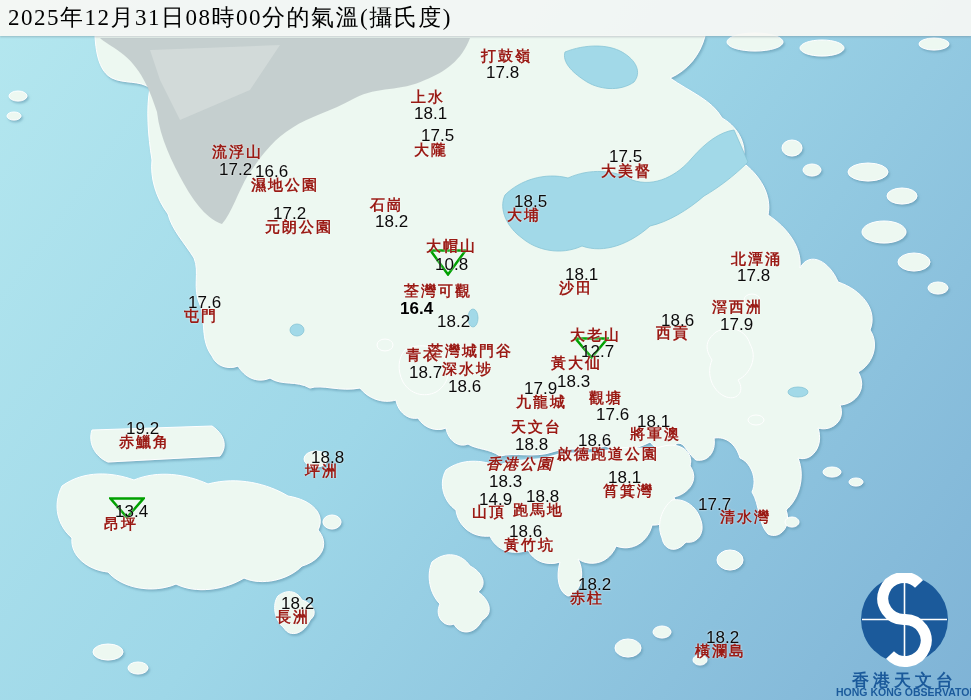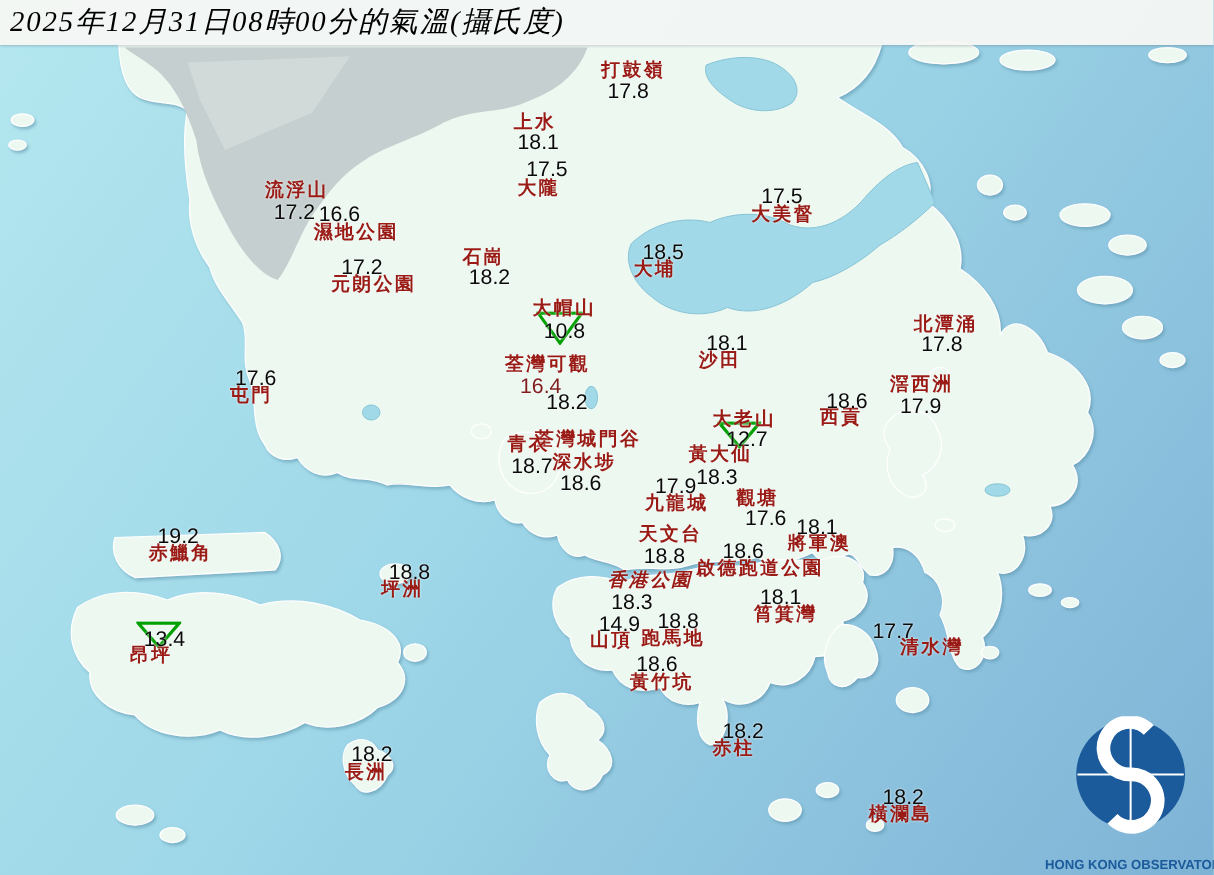--- a/index.html
+++ b/index.html
@@ -10,21 +10,21 @@
   }
   #map-svg{position:absolute;left:0;top:0;width:971px;height:700px;}
   #title-bar{
     position:absolute;left:0;top:0;width:971px;height:36px;
     background:rgba(247,247,244,0.93);
     box-shadow:0 1px 2px rgba(90,110,120,0.35);
   }
   #map-title{
     position:absolute;left:8px;top:0;line-height:35px;white-space:nowrap;
     font-family:"Liberation Serif","DejaVu Serif",serif;
-    font-size:23px;color:#000;letter-spacing:1.5px;font-style:italic;
+    font-size:23px;color:#000;letter-spacing:1.5px;
   }
   #stations{position:absolute;left:0;top:0;width:892px;height:700px;}
   .st-name{
     position:absolute;white-space:nowrap;
     font-family:"Liberation Serif","DejaVu Serif",serif;font-weight:700;
     font-size:15px;letter-spacing:2px;color:var(--name-color,#9a1b15);
     text-shadow:0 0 2px rgba(255,255,255,0.85);
   }
   .st-value{
     position:absolute;white-space:nowrap;
@@ -171,21 +171,21 @@
     <span class="st-name" style="left: 731px; top: 250px;">北潭涌</span>
     <span class="st-value" style="left: 737px; top: 266px; color: rgb(10, 10, 10);">17.8</span>
     <span class="st-name" style="left: 559px; top: 279px;">沙田</span>
     <span class="st-value" style="left: 565px; top: 265px; color: rgb(10, 10, 10);">18.1</span>
     <svg width="38" height="27" class="tri" style="left: 429px; top: 249px;">
       <polygon points="1.5,1.5 36.5,1.5 19,25.5" fill="none" stroke="#00a000" stroke-width="2.5"></polygon>
     </svg>
     <span class="st-name" style="left: 426px; top: 237px;">大帽山</span>
     <span class="st-value" style="left: 435px; top: 255px; color: rgb(10, 10, 10);">10.8</span>
     <span class="st-name" style="left: 404px; top: 282px;">荃灣可觀</span>
-    <span class="st-value" style="left: 416px; top: 299px; color: #7f1d1d;">16.4</span>
+    <span class="st-value" style="left: 400px; top: 299px; color: #000000; font-weight: bold;">16.4</span>
     <span class="st-name" style="left: 428px; top: 326px; margin-top: 16px;">荃灣城門谷</span>
     <span class="st-value" style="left: 437px; top: 312px; color: rgb(10, 10, 10);">18.2</span>
     <span class="st-name" style="left: 184px; top: 307px;">屯門</span>
     <span class="st-value" style="left: 188px; top: 293px; color: rgb(10, 10, 10);">17.6</span>
     <svg width="35" height="22" class="tri" style="left: 574px; top: 337px;">
       <polygon points="1.5,1.5 33.5,1.5 17.5,20.5" fill="none" stroke="#00a000" stroke-width="2.5"></polygon>
     </svg>
     <span class="st-name" style="left: 570px; top: 326px;">大老山</span>
     <span class="st-value" style="left: 581px; top: 342px; color: rgb(10, 10, 10);">12.7</span>
     <span class="st-name" style="left: 406px; top: 346px;">青衣</span>
@@ -241,14 +241,15 @@
   <span id="map-title">2025年12月31日08時00分的氣溫(攝氏度)</span>
 </div>
 
 <div id="hko-logo">
   <svg id="logo-svg" width="93" height="96" viewBox="0 0 93 96">
     <circle cx="46.5" cy="46.5" r="43.5" fill="#1b5a9b"></circle>
     <line x1="4" y1="46.5" x2="89" y2="46.5" stroke="#ffffff" stroke-width="1.6"></line>
     <line x1="46.5" y1="4" x2="46.5" y2="89" stroke="#ffffff" stroke-width="1.6"></line>
     <path d="M61,11 A21,21 0 1 0 46.5,46.5 A21,21 0 1 1 32,82" fill="none" stroke="#ffffff" stroke-width="11" stroke-linecap="butt"></path>
   </svg>
+  <div id="logo-cn">香港天文台</div>
   <div id="logo-en">HONG KONG OBSERVATORY</div>
 </div>
 
 </body></html>

